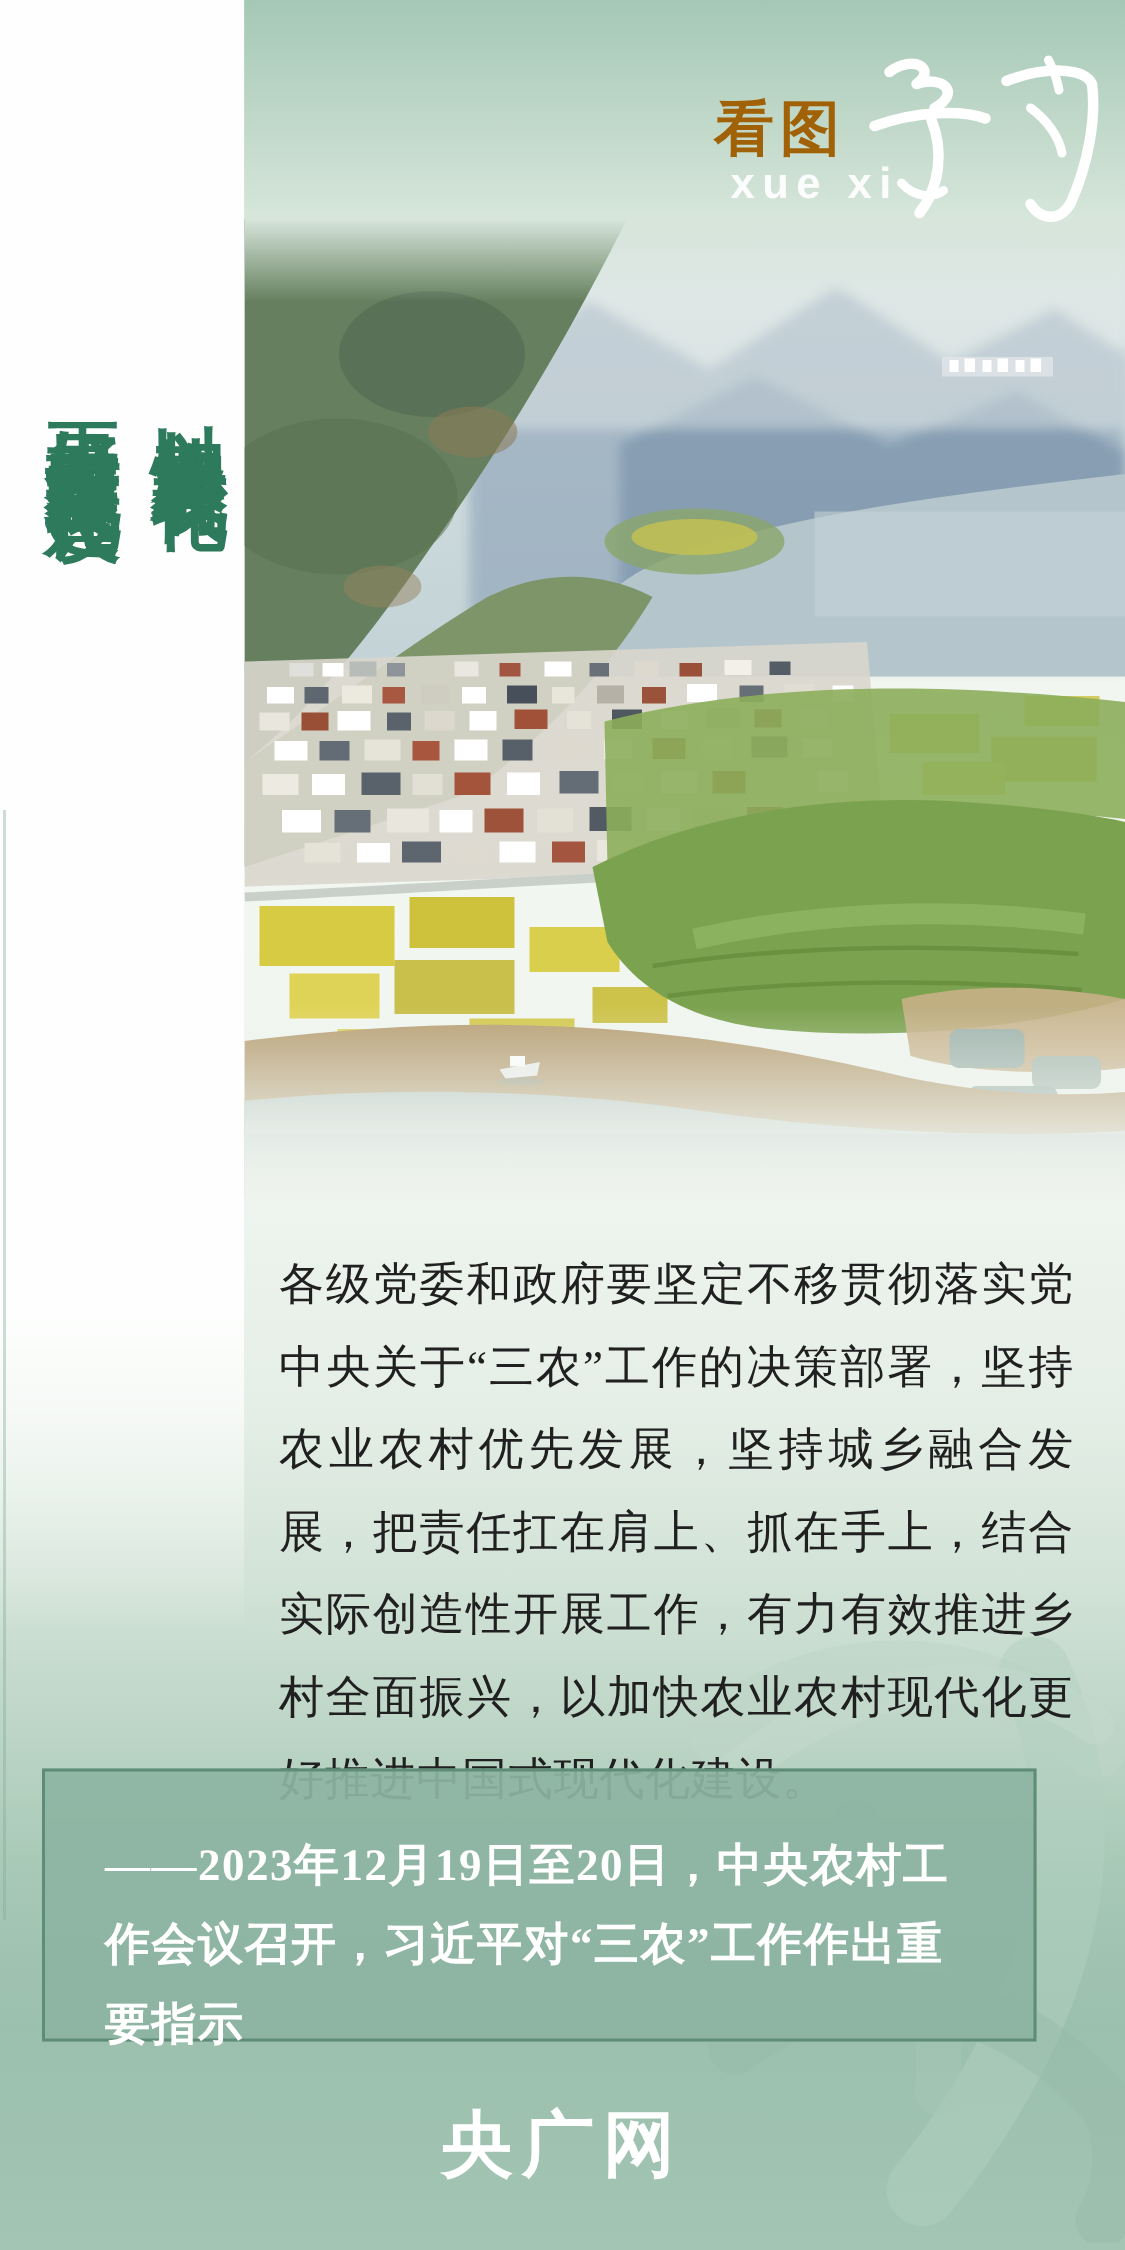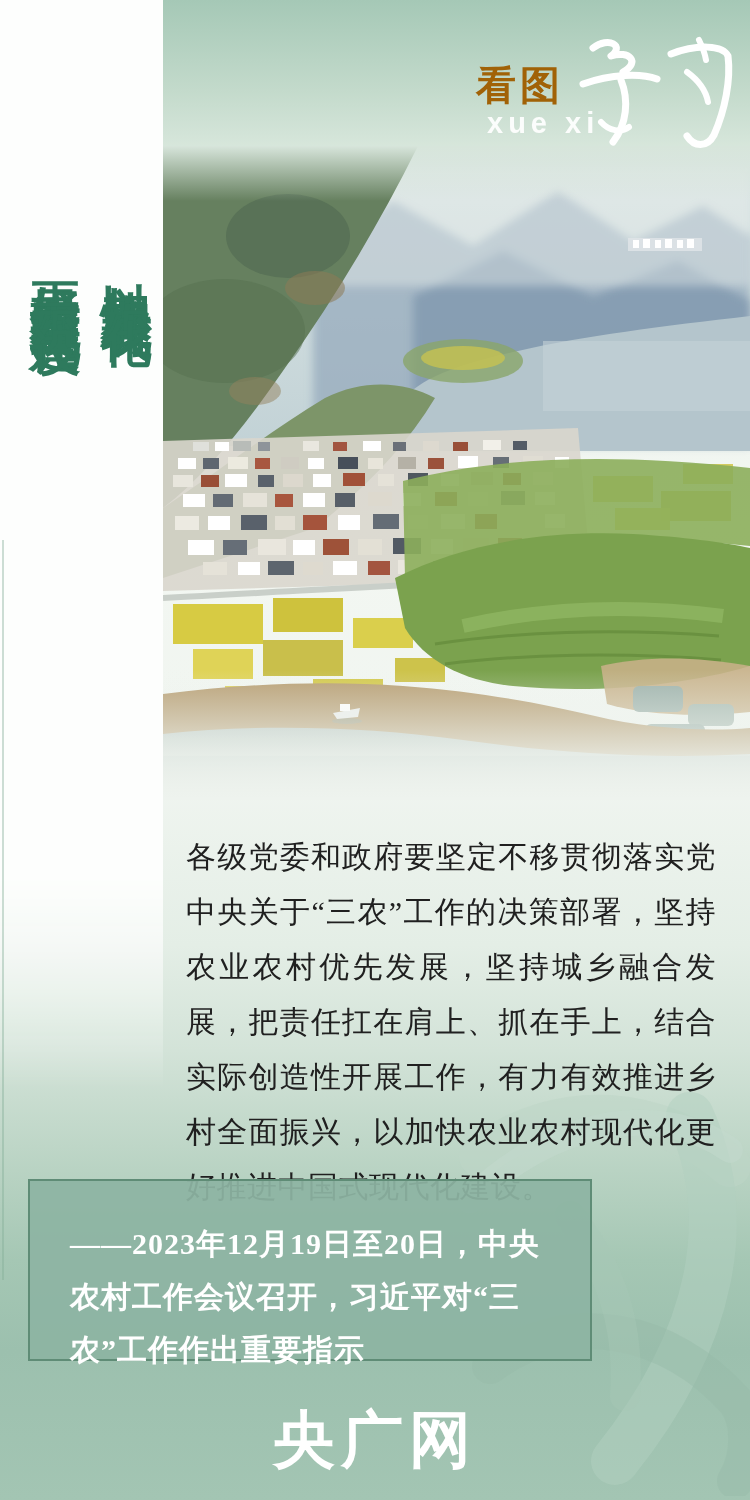--- a/index.html
+++ b/index.html
@@ -39,32 +39,32 @@
   .body-text{
     left:186px;top:799px;width:530px;z-index:4;
     font-family:"Liberation Serif","DejaVu Serif",serif;
     font-size:30px;line-height:55px;letter-spacing:.5px;color:#202020;text-align:justify;
   }
   
   .watermark{right:0;bottom:0;z-index:1;}
   .watermark-hi{left:430px;top:1060px;z-index:1;}
   
   .quote-box{
-    left:28px;top:1179px;width:564px;height:182px;box-sizing:border-box;
+    left:28px;top:1179px;width:663px;height:182px;box-sizing:border-box;
     background:rgba(141,180,162,.93);border:2px solid #5f8c76;z-index:4;
     padding:36px 46px 0 40px;
   }
   .quote-text{
     font-family:"Liberation Serif","DejaVu Serif",serif;font-weight:700;
     font-size:30px;line-height:53px;letter-spacing:1px;color:#ffffff;
   }
   
   .footer-logo{
     left:0;top:1398px;width:750px;text-align:center;z-index:4;
-    font-weight:700;font-size:62px;letter-spacing:6px;color:#fff;
+    font-weight:700;font-size:48px;letter-spacing:6px;color:#fff;
   }
 </style>
 </head>
 <body>
 
 <div class="abs left-panel"></div>
 <div class="abs edge-line"></div>
 
 <div class="abs brand-kantu">看图</div>
 <div class="abs brand-pinyin">xue xi</div>

